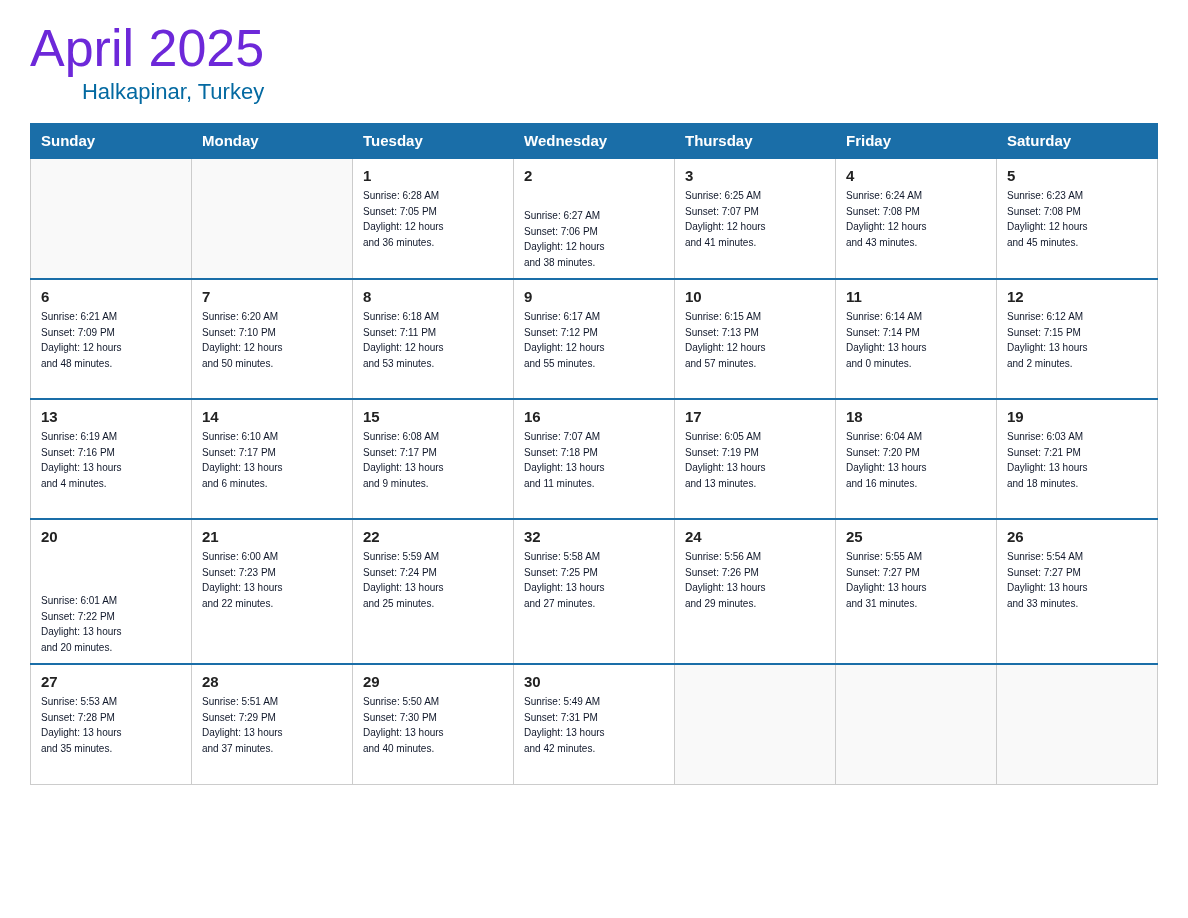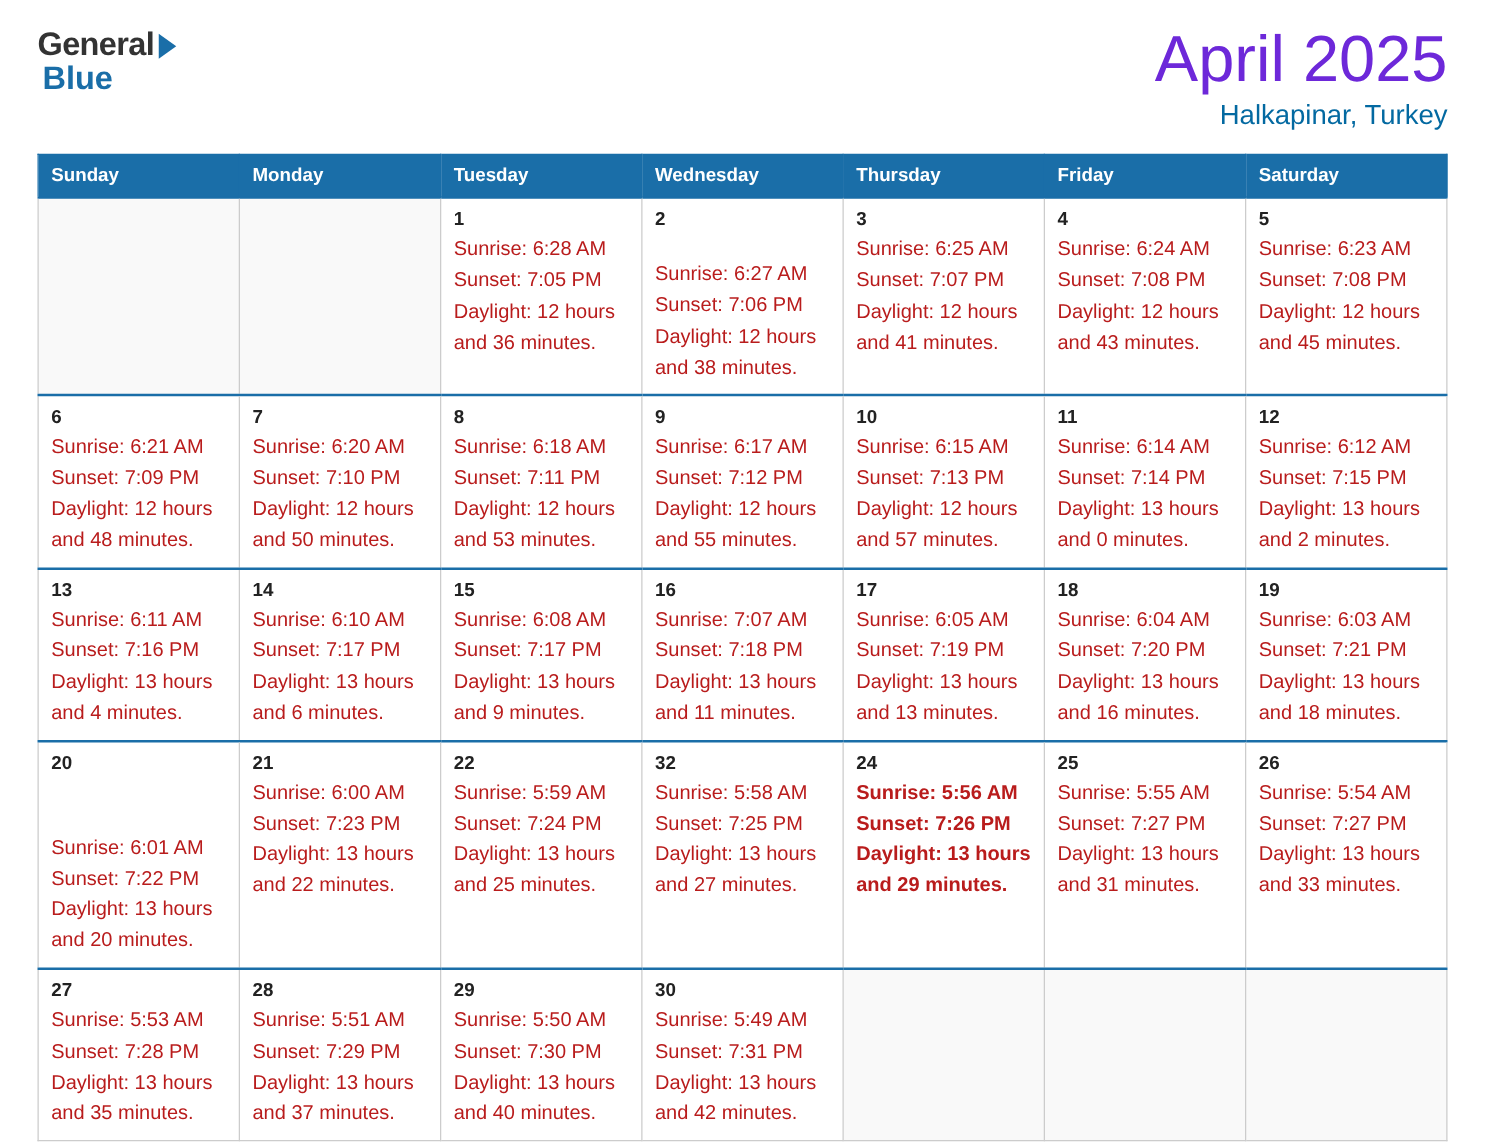--- a/index.html
+++ b/index.html
@@ -88,36 +88,29 @@
     .calendar-table tbody tr td.empty {
       background: #f9f9f9;
     }
     .day-number {
       font-size: 15px;
       font-weight: bold;
       color: #222;
       margin-bottom: 4px;
     }
     .day-info {
-      font-size: 16px;
-      color: #b91c1c;
+      font-size: 10px;
+      color: #0f172a;
       line-height: 1.55;
     }
   </style>
 </head>
 <body>
 
 <div class="header">
-  <div class="logo">
-    <div class="logo-top">
-      <span class="logo-general">General</span>
-      <div class="logo-arrow"></div>
-    </div>
-    <span class="logo-blue">Blue</span>
-  </div>
   <div class="title-block">
     <div class="title-month">April 2025</div>
     <div class="title-location">Halkapinar, Turkey</div>
   </div>
 </div>
 
 <table class="calendar-table">
   <thead>
     <tr>
     <th>Sunday</th>
@@ -216,21 +209,21 @@
           <div class="day-number">12</div>
           <div class="day-info" style="white-space: pre-line;">Sunrise: 6:12 AM
 Sunset: 7:15 PM
 Daylight: 13 hours
 and 2 minutes.</div>
         </td>
       </tr>
       <tr>
         <td>
           <div class="day-number">13</div>
-          <div class="day-info" style="white-space: pre-line;">Sunrise: 6:11 AM
+          <div class="day-info" style="white-space: pre-line;">Sunrise: 6:19 AM
 Sunset: 7:16 PM
 Daylight: 13 hours
 and 4 minutes.</div>
         </td>
         <td>
           <div class="day-number">14</div>
           <div class="day-info" style="white-space: pre-line;">Sunrise: 6:10 AM
 Sunset: 7:17 PM
 Daylight: 13 hours
 and 6 minutes.</div>
@@ -295,21 +288,21 @@
         </td>
         <td>
           <div class="day-number">32</div>
           <div class="day-info" style="white-space: pre-line;">Sunrise: 5:58 AM
 Sunset: 7:25 PM
 Daylight: 13 hours
 and 27 minutes.</div>
         </td>
         <td>
           <div class="day-number">24</div>
-          <div class="day-info" style="white-space: pre-line; font-weight: bold;">Sunrise: 5:56 AM
+          <div class="day-info" style="white-space: pre-line;">Sunrise: 5:56 AM
 Sunset: 7:26 PM
 Daylight: 13 hours
 and 29 minutes.</div>
         </td>
         <td>
           <div class="day-number">25</div>
           <div class="day-info" style="white-space: pre-line;">Sunrise: 5:55 AM
 Sunset: 7:27 PM
 Daylight: 13 hours
 and 31 minutes.</div>

